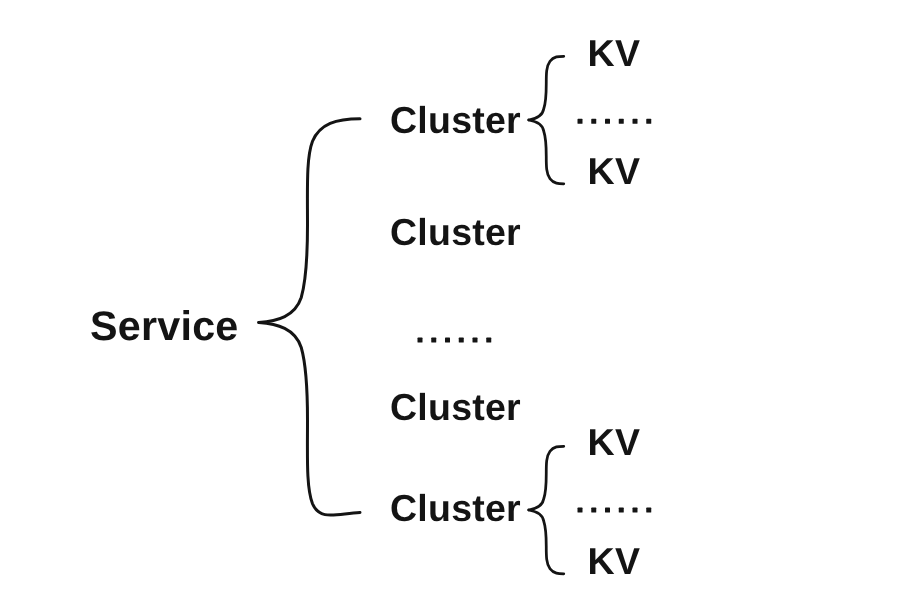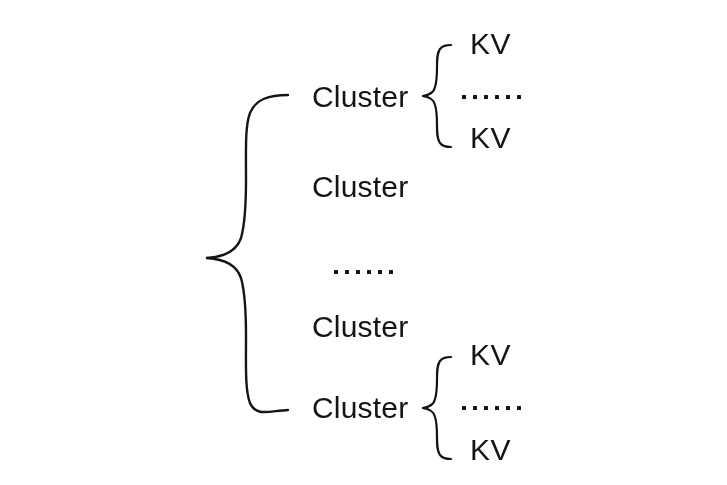--- a/index.html
+++ b/index.html
@@ -23,21 +23,21 @@
     position: absolute;
     top: 0;
     left: 0;
     width: 727px;
     height: 485px;
   }
   .node-label {
     position: absolute;
     color: #141414;
     font-family: "Liberation Sans", sans-serif;
-    font-weight: 400;
+    font-weight: 700;
     white-space: nowrap;
     line-height: 1;
   }
   .label-service {
     font-size: 33px;
     letter-spacing: 0.2px;
   }
   .label-cluster {
     font-size: 30px;
     letter-spacing: 0.2px;
@@ -95,20 +95,21 @@
                C 437,371 437,365 440,361
                C 443,357 447,357 451,357"></path>
       <path stroke-width="2.2" d="M 423,408
                C 429,409 434,411 435,417
                C 437,423 437,430 437,437
                C 437,445 437,451 440,455
                C 443,459 447,459 451,459"></path>
     </g>
   </svg>
 
+  <div class="node-label label-service" style="left:72px; top:244px;">Service</div>
 
   <div class="node-label label-cluster" style="left:312px; top:82px;">Cluster</div>
 
   <div class="node-label label-kv" style="left:470px; top:29px;">KV</div>
 
   <div class="ellipsis-dots" style="left:462px; top:95px;">
     <span class="dot"></span>
     <span class="dot"></span>
     <span class="dot"></span>
     <span class="dot"></span>

